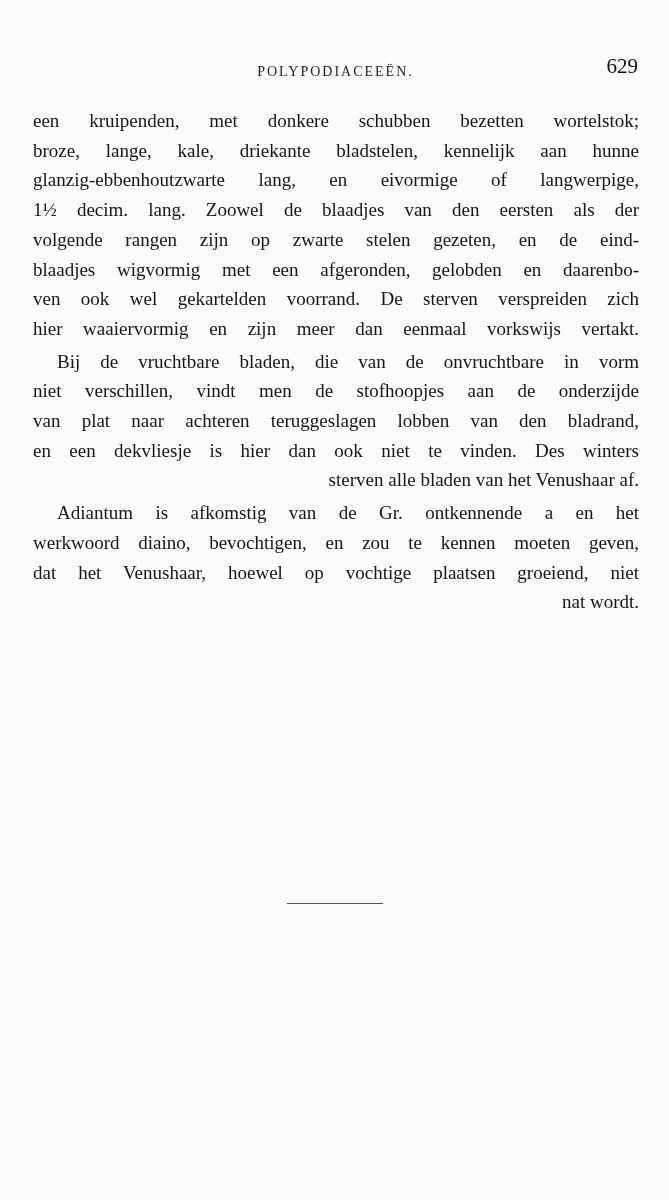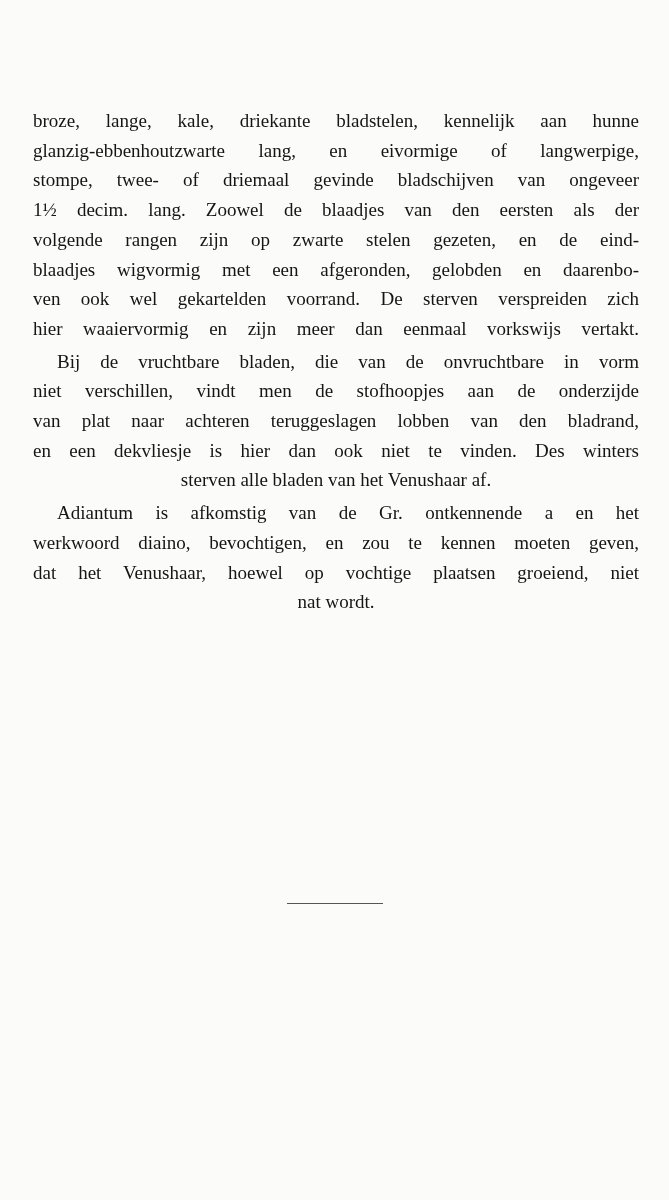--- a/index.html
+++ b/index.html
@@ -47,21 +47,21 @@
     left: 33px;
     width: 606px;
     font-size: 19px;
     line-height: 29.7px;
     color: #151515;
   }
   .paragraph {
     margin: 0 0 3px 0;
   }
   .line {
-    text-align: center;
+    text-align: right;
     white-space: normal;
   }
   .line.justified {
     text-align: justify;
     text-align-last: justify;
     -moz-text-align-last: justify;
   }
   .line.indented {
     text-indent: 24px;
   }
@@ -74,26 +74,30 @@
     width: 96px;
     height: 0;
     border-top: 1.5px solid #555;
   }
 </style>
 </head>
 <body>
 
 <div class="page">
 
+  <div class="header">
+    <div class="header-title">POLYPODIACEEËN.</div>
+    <div class="page-number">629</div>
+  </div>
 
   <div class="text-body">
       <div class="paragraph">
+        <div class="line justified"><span>een kruipenden, met donkere schubben bezetten wortelstok;</span></div>
         <div class="line justified"><span>broze, lange, kale, driekante bladstelen, kennelijk aan hunne</span></div>
         <div class="line justified"><span>glanzig-ebbenhoutzwarte lang, en eivormige of langwerpige,</span></div>
-        <div class="line justified"><span>stompe, twee- of driemaal gevinde bladschijven van ongeveer</span></div>
         <div class="line justified"><span>1½ decim. lang. Zoowel de blaadjes van den eersten als der</span></div>
         <div class="line justified"><span>volgende rangen zijn op zwarte stelen gezeten, en de eind-</span></div>
         <div class="line justified"><span>blaadjes wigvormig met een afgeronden, gelobden en daarenbo-</span></div>
         <div class="line justified"><span>ven ook wel gekartelden voorrand. De sterven verspreiden zich</span></div>
         <div class="line justified"><span>hier waaiervormig en zijn meer dan eenmaal vorkswijs vertakt.</span></div>
       </div>
       <div class="paragraph">
         <div class="line justified indented"><span>Bij de vruchtbare bladen, die van de onvruchtbare in vorm</span></div>
         <div class="line justified"><span>niet verschillen, vindt men de stofhoopjes aan de onderzijde</span></div>
         <div class="line justified"><span>van plat naar achteren teruggeslagen lobben van den bladrand,</span></div>

